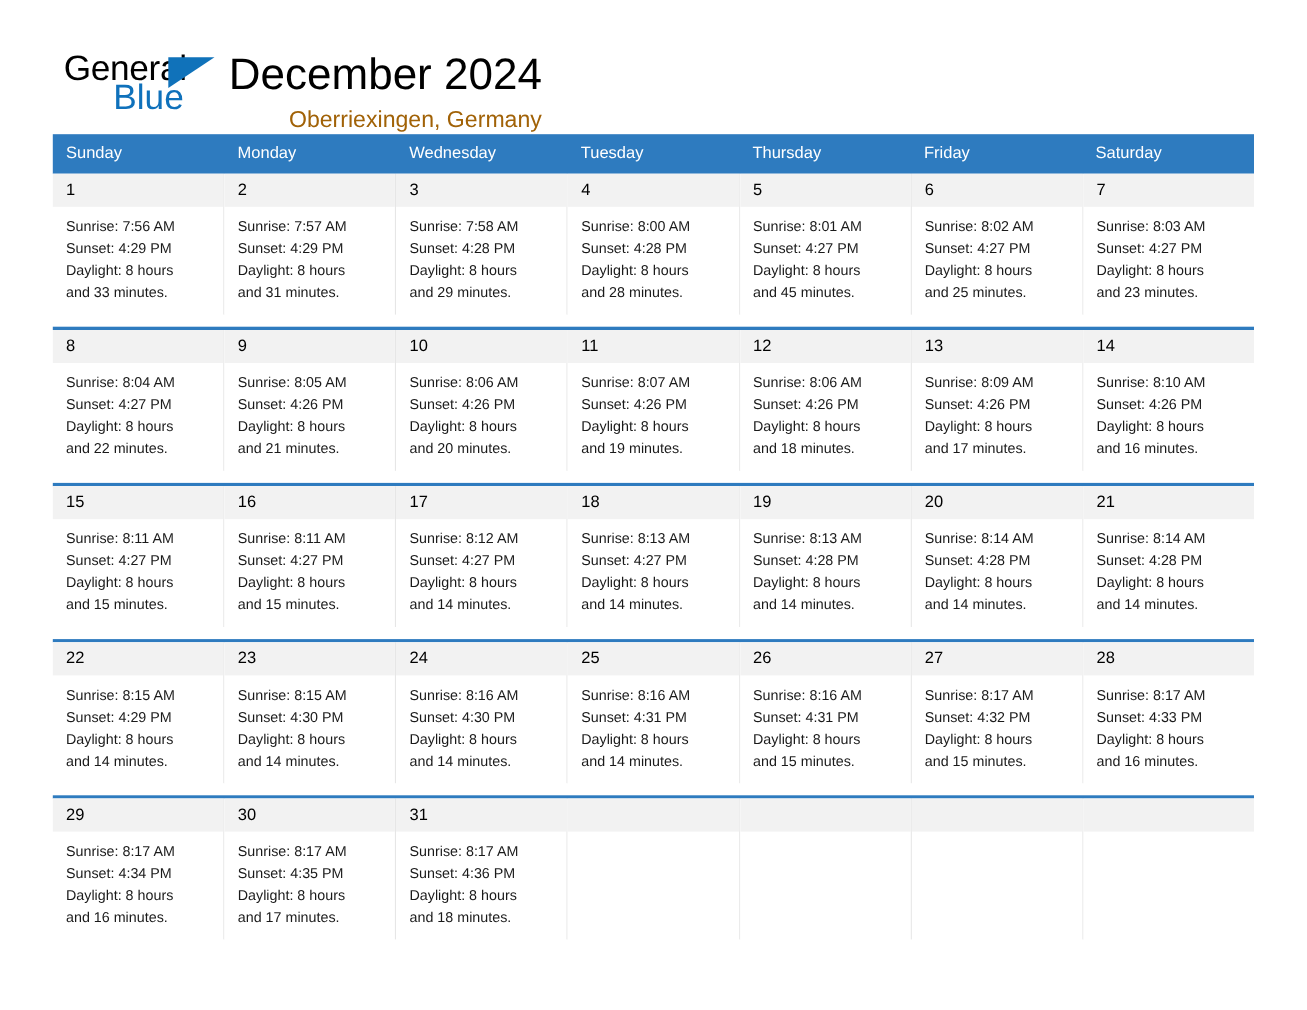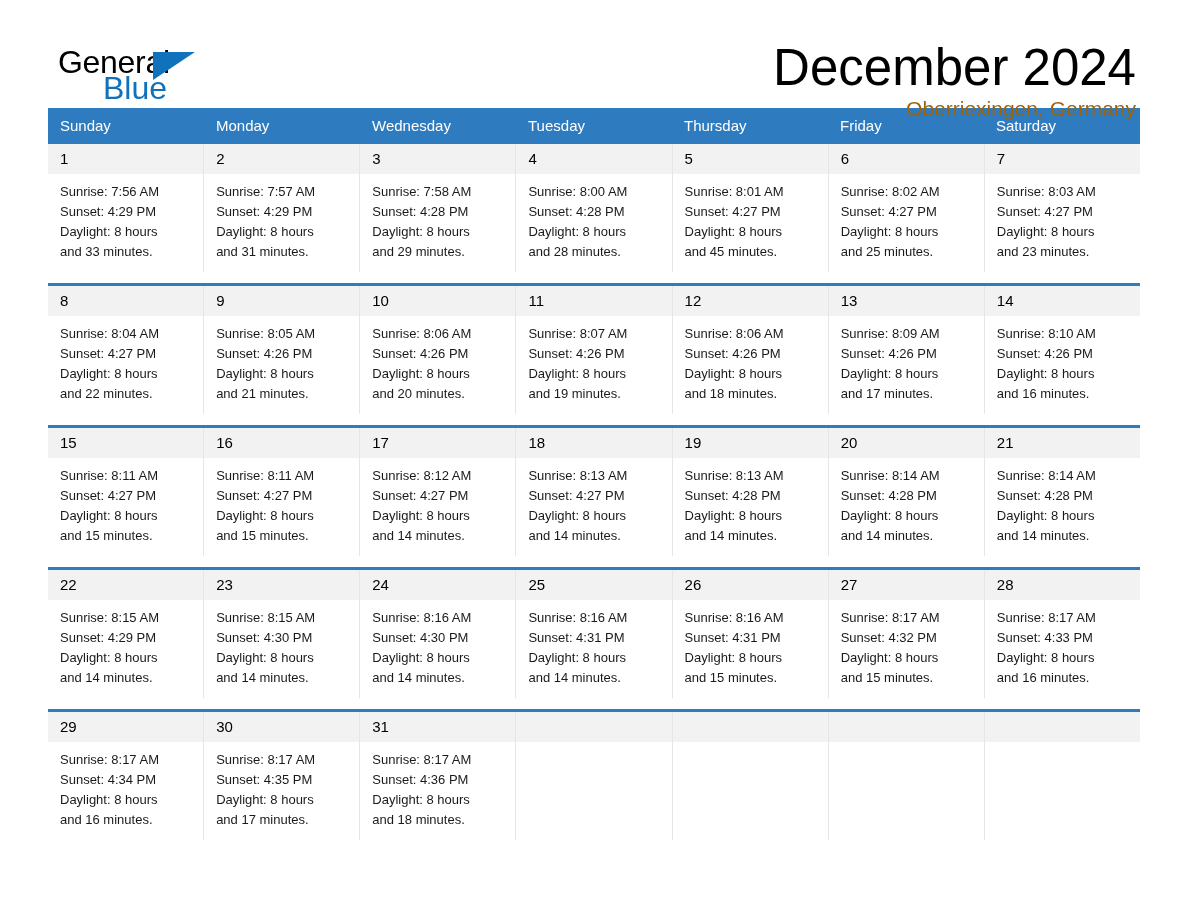--- a/index.html
+++ b/index.html
@@ -20,21 +20,20 @@
     width: 1188px;
     height: 918px;
     box-sizing: border-box;
     padding: 0 48px;
   }
 
   
   .header {
     display: flex;
     align-items: flex-start;
-    justify-content: space-between;
     padding-top: 44px;
     height: 108px;
     box-sizing: border-box;
   }
   .logo {
     position: relative;
     width: 150px;
     height: 64px;
     margin-left: 10px;
   }
@@ -62,35 +61,36 @@
     top: 28px;
     font-size: 32px;
     color: #0F71BB;
     line-height: 1;
   }
   .title-block {
     text-align: right;
     padding-right: 4px;
   }
   .cal-title {
-    font-size: 51px;
+    font-size: 40px;
     line-height: 48px;
     color: #000000;
     white-space: nowrap;
   }
   .cal-subtitle {
     font-size: 21px;
     line-height: 34px;
     color: #a16207;
     white-space: nowrap;
   }
 
   
   .calendar {
     width: 1092px;
+    margin-top: 14px;
   }
   .weekday-row {
     display: flex;
     background: #2E7BBF;
   }
   .weekday {
     flex: 1 1 0;
     color: #ffffff;
     font-size: 15px;
     line-height: 18px;

